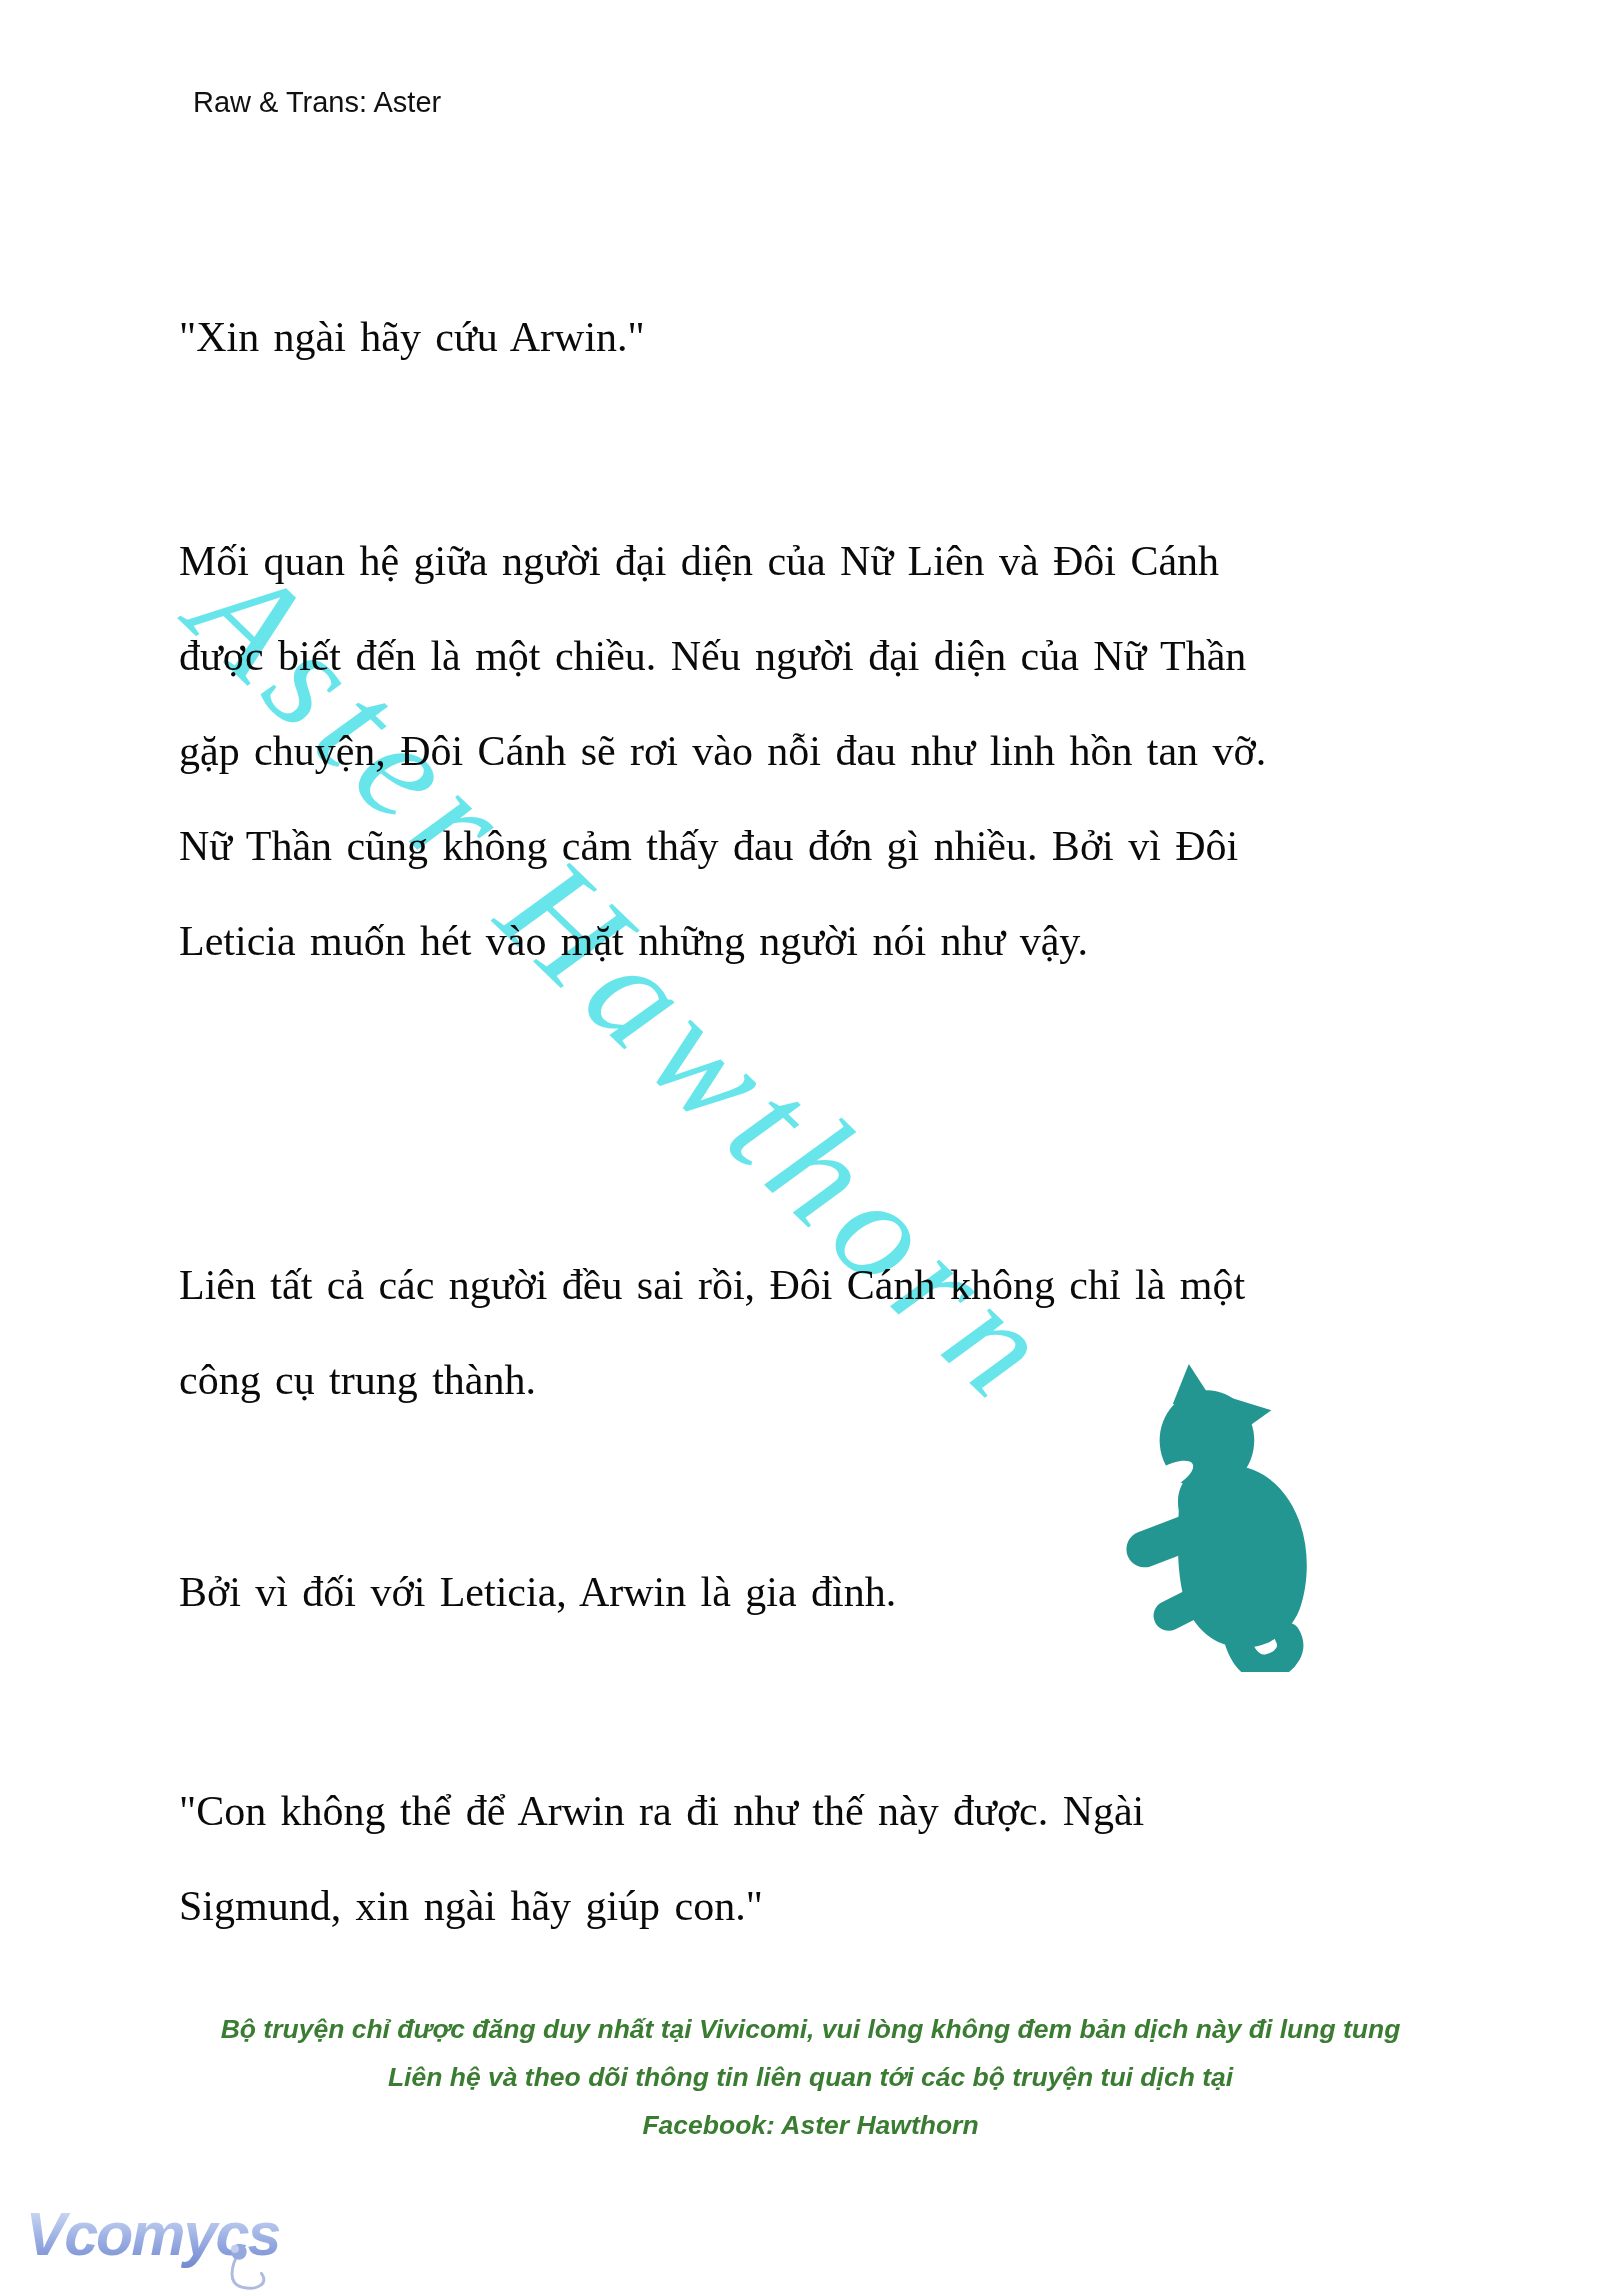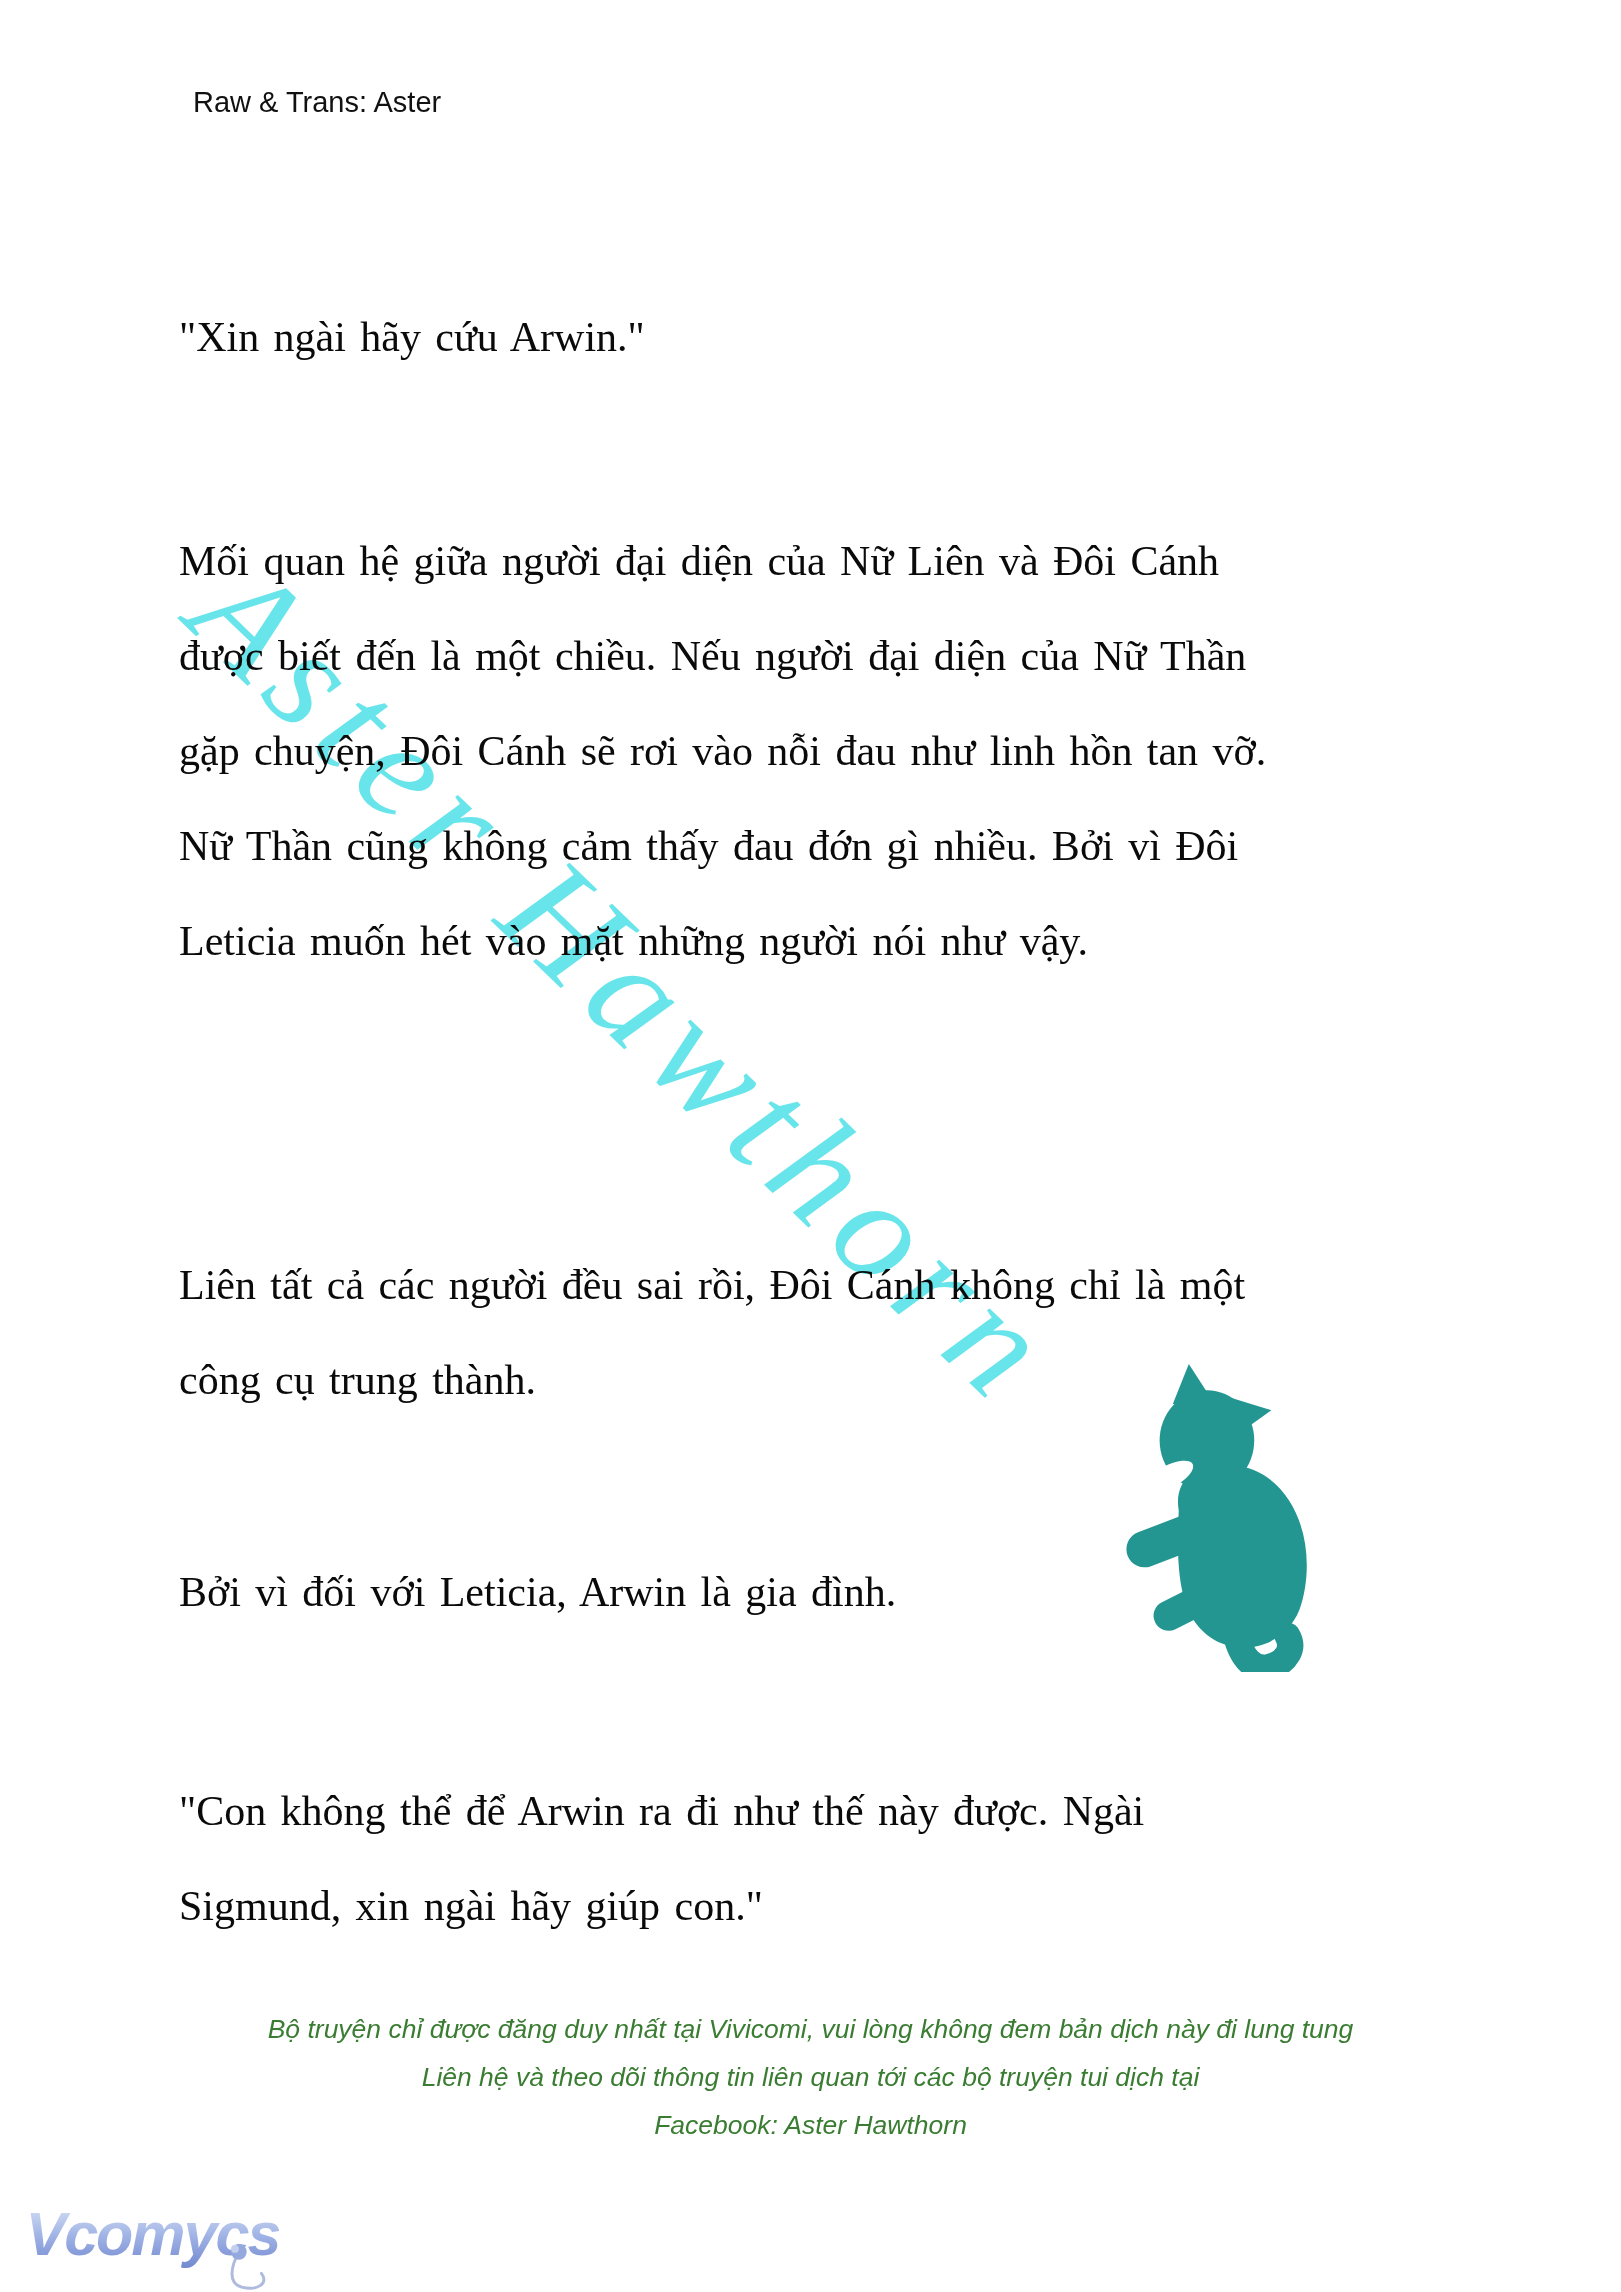--- a/index.html
+++ b/index.html
@@ -39,21 +39,21 @@
   .p2{top:1238px;}
   .p3{top:1545px;}
   .p4{top:1764px;}
   .cat{
     position:absolute;left:1115px;top:1360px;z-index:2;
   }
   .footer{
     position:absolute;left:0;top:2005px;width:1621px;
     text-align:center;z-index:2;
     font-family:"Liberation Sans", sans-serif;
-    font-weight:normal;font-style:italic;
+    font-weight:bold;font-style:italic;
     font-size:26.5px;line-height:48px;color:#3A7D32;
   }
   .logo{
     position:absolute;left:25.5px;top:2199px;z-index:2;
     display:flex;align-items:flex-start;
   }
   .logo-text{
     font-family:"Liberation Sans", sans-serif;
     font-weight:bold;font-style:italic;
     font-size:61px;letter-spacing:-2px;

